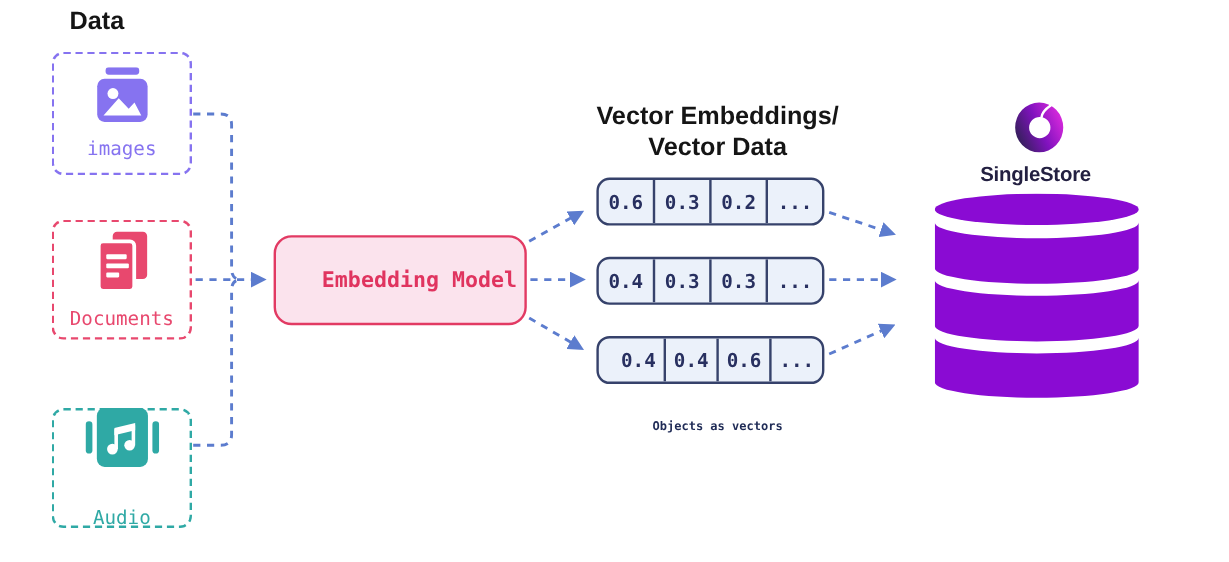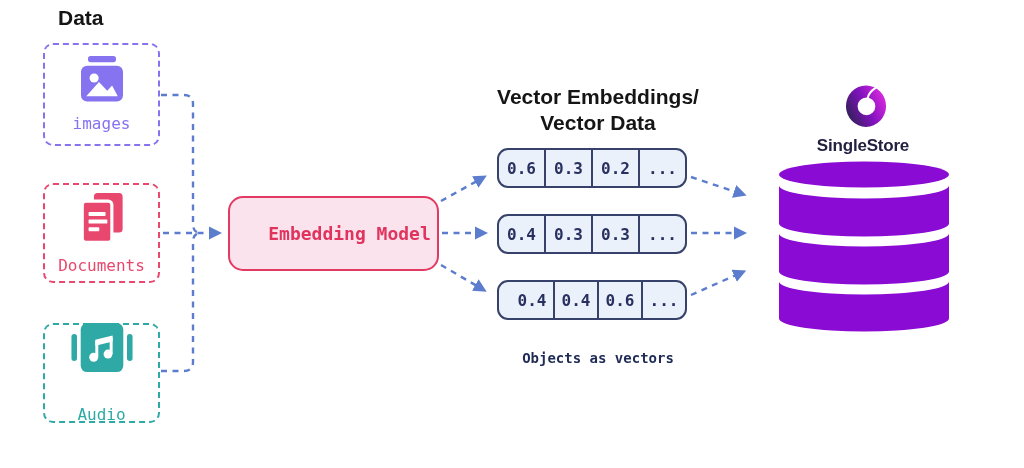--- a/index.html
+++ b/index.html
@@ -13,21 +13,21 @@
   .connectors { position:absolute; left:0; top:0; width:1024px; height:468px; pointer-events:none; }
 
   
   .src-box {
     position:absolute; width:117px; box-sizing:border-box;
     border:2.5px dashed; border-radius:10px; background:#fff;
     display:flex; flex-direction:column; align-items:center; justify-content:center; gap:8px;
   }
   .src-box.images    { left:43px; top:43px;  height:103px; border-color:#8673F0; }
   .src-box.documents { left:43px; top:183px; height:100px; border-color:#E8486E; }
-  .src-box.audio     { left:43px; top:323px; height:100px; border-color:#2FA9A5;gap:32px; }
+  .src-box.audio     { left:43px; top:340px; height:100px; border-color:#2FA9A5;gap:32px; }
   .src-label { font-family:"DejaVu Sans Mono", monospace; font-size:16px; font-weight:500; }
   .images    .src-label { color:#8673F0; }
   .documents .src-label { color:#E8486E; }
   .audio     .src-label { color:#2FA9A5; }
   .src-icon { line-height:0; }
 
   
   .embed-box {
     position:absolute; left:228px; top:196px; width:211px; height:75px; box-sizing:border-box;
     border:2px solid #E23A63; background:#FBE3ED; border-radius:15px;
@@ -43,21 +43,21 @@
     border:2px solid #36426B; background:#EBF1FA; border-radius:11px; display:flex; overflow:hidden;
   }
   .vec-row.r0 { top:148px; } .vec-row.r1 { top:214px; } .vec-row.r2 { top:280px;padding-left:12px; }
   .vec-cell {
     flex:1; display:flex; align-items:center; justify-content:center;
     font-family:"DejaVu Sans Mono", monospace; font-size:16px; font-weight:700; color:#283060;
     border-right:2px solid #36426B;
   }
   .vec-cell:last-child { border-right:none; }
   .caption { position:absolute; left:460px; top:350px; width:276px; text-align:center;
-    font-family:"DejaVu Sans Mono", monospace; font-size:14px; font-weight:700; color:#1F2B56; }
+    font-family:"DejaVu Sans Mono", monospace; font-size:10px; font-weight:700; color:#1F2B56; }
 
   
   .db-title { position:absolute; left:755px; top:56px; width:216px; text-align:center;
     font-size:21px; font-weight:700; color:#151515; }
   .ss-logo { position:absolute; left:845px; top:84px; width:42px; height:44px; line-height:0; }
   .ss-word { position:absolute; left:763px; top:136px; width:200px; text-align:center;
     font-size:17px; font-weight:700; color:#232041; letter-spacing:-0.2px; }
   .db-cyl { position:absolute; left:779px; top:161px; width:170px; height:173px; line-height:0; }
 </style>
 </head>

